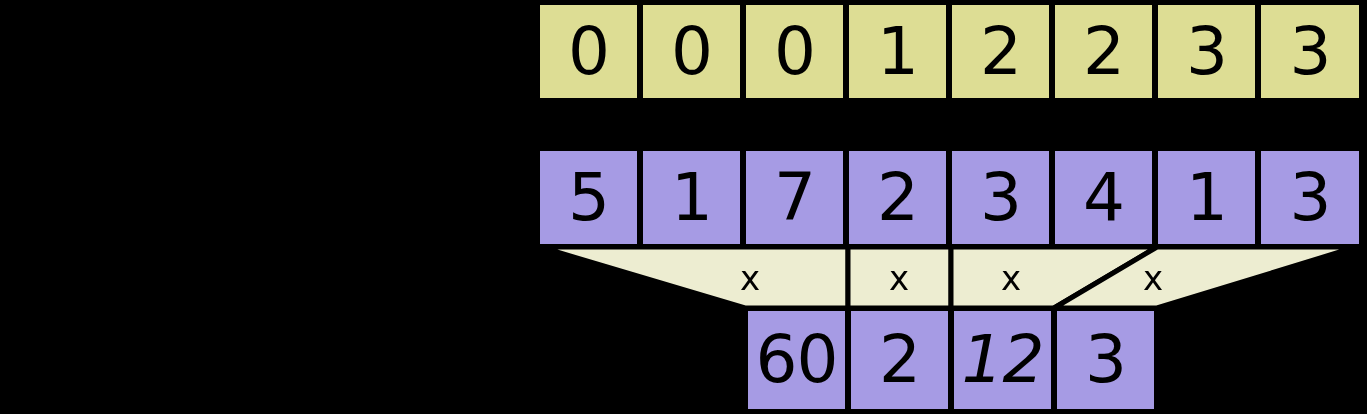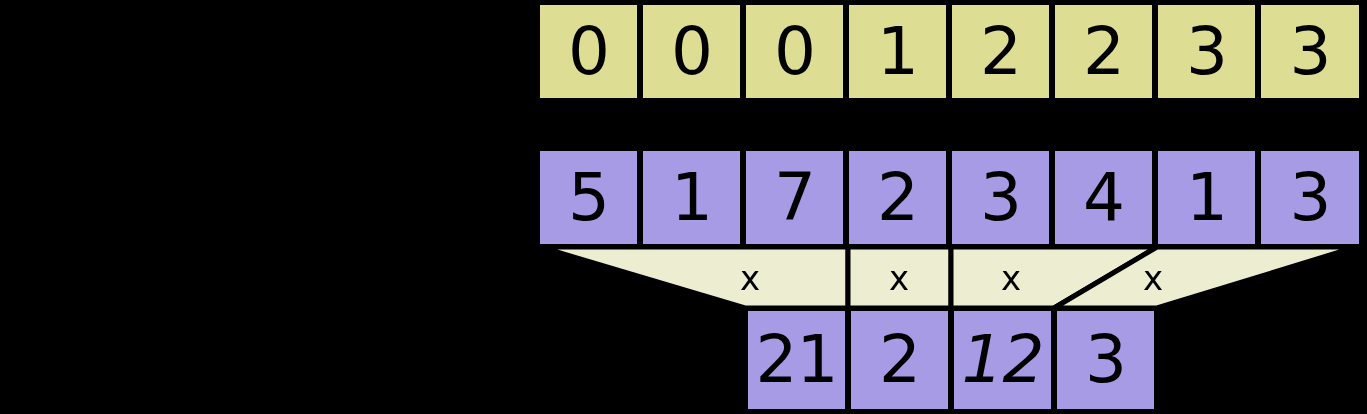--- a/index.html
+++ b/index.html
@@ -70,19 +70,19 @@
     <div class="cell" style="left:640px;top:148px;width:103px;height:99px;">1</div>
     <div class="cell" style="left:743px;top:148px;width:103px;height:99px;">7</div>
     <div class="cell" style="left:846px;top:148px;width:103px;height:99px;">2</div>
     <div class="cell" style="left:949px;top:148px;width:103px;height:99px;">3</div>
     <div class="cell" style="left:1052px;top:148px;width:103px;height:99px;">4</div>
     <div class="cell" style="left:1155px;top:148px;width:103px;height:99px;">1</div>
     <div class="cell" style="left:1258px;top:148px;width:104px;height:99px;">3</div>
   </div>
 
   <div class="row-out">
-    <div class="cell" style="left:745px;top:308px;width:103px;height:104px;">21</div>
+    <div class="cell" style="left:745px;top:308px;width:103px;height:104px;">60</div>
     <div class="cell" style="left:848px;top:308px;width:103px;height:104px;">2</div>
     <div class="cell" style="left:951px;top:308px;width:103px;height:104px;font-style:italic;">12</div>
     <div class="cell" style="left:1054px;top:308px;width:103px;height:104px;">3</div>
   </div>
 
 </div>
 
 </body></html>

